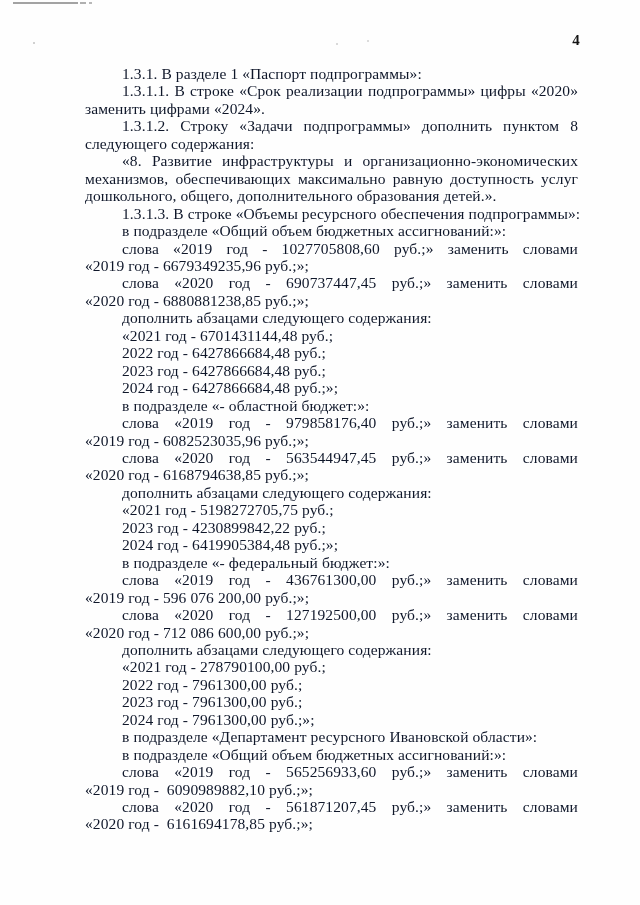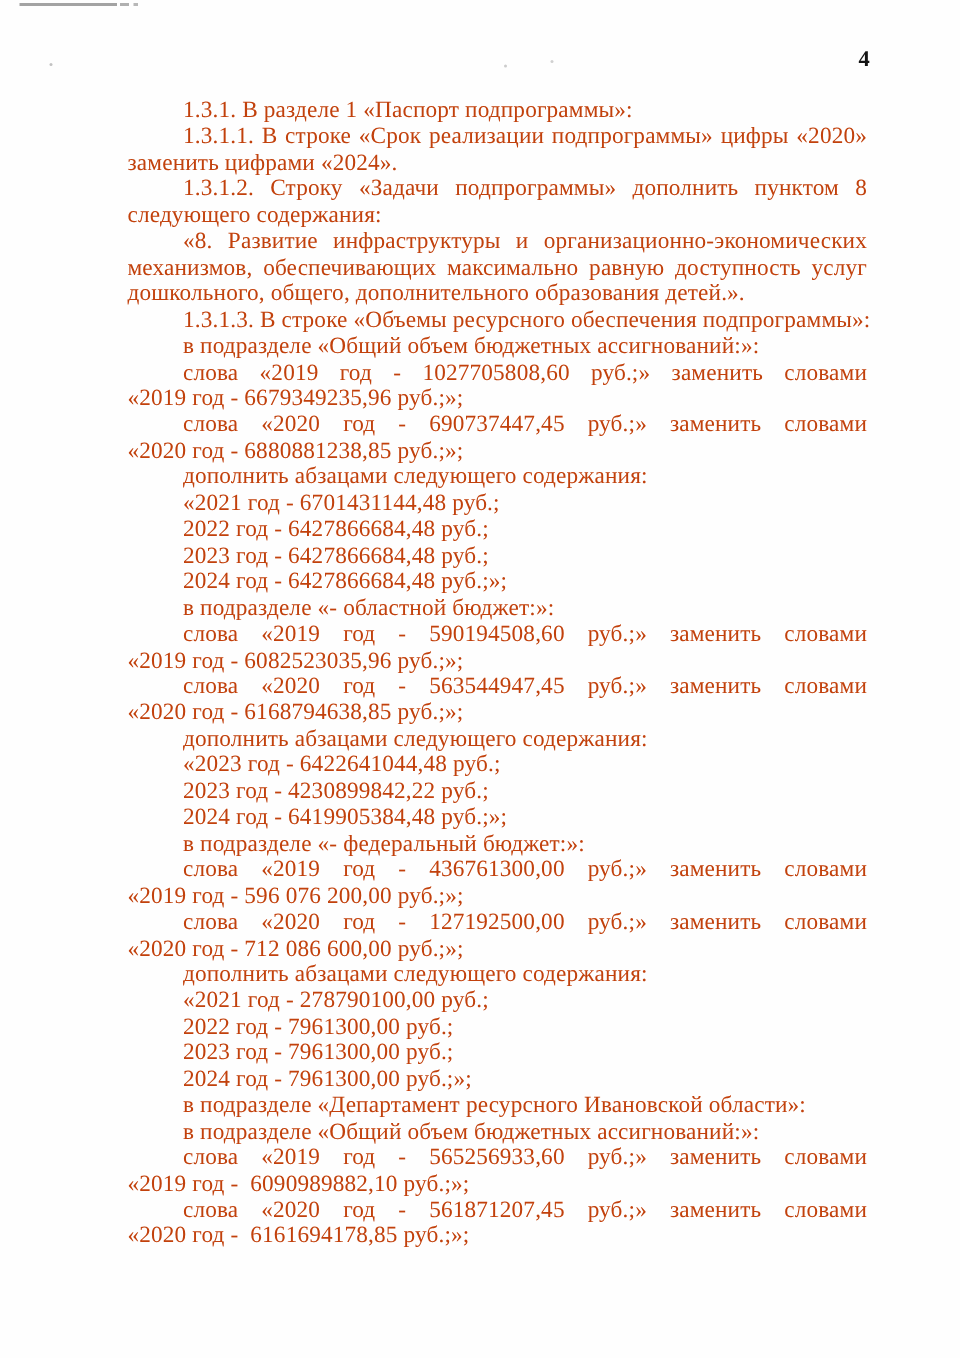--- a/index.html
+++ b/index.html
@@ -52,21 +52,21 @@
     color: #141414;
     text-align: center;
   }
   .doc-body {
     position: absolute;
     left: 85px;
     top: 65px;
     width: 493px;
     font-size: 15.5px;
     line-height: 17.45px;
-    color: #c2410c;
+    color: #0f172a;
     letter-spacing: 0.1px;
   }
   .line {
     white-space: pre;       
     text-align: left;
   }
   .line.indent {
     padding-left: 37px;
   }
   .line.spread {
@@ -102,26 +102,26 @@
       <div class="line indent spread">слова «2019 год - 1027705808,60 руб.;» заменить словами</div>
       <div class="line">«2019 год - 6679349235,96 руб.;»;</div>
       <div class="line indent spread">слова «2020 год - 690737447,45 руб.;» заменить словами</div>
       <div class="line">«2020 год - 6880881238,85 руб.;»;</div>
       <div class="line indent">дополнить абзацами следующего содержания:</div>
       <div class="line indent">«2021 год - 6701431144,48 руб.;</div>
       <div class="line indent">2022 год - 6427866684,48 руб.;</div>
       <div class="line indent">2023 год - 6427866684,48 руб.;</div>
       <div class="line indent">2024 год - 6427866684,48 руб.;»;</div>
       <div class="line indent">в подразделе «- областной бюджет:»:</div>
-      <div class="line indent spread">слова «2019 год - 590194508,60 руб.;» заменить словами</div>
+      <div class="line indent spread">слова «2019 год - 979858176,40 руб.;» заменить словами</div>
       <div class="line">«2019 год - 6082523035,96 руб.;»;</div>
       <div class="line indent spread">слова «2020 год - 563544947,45 руб.;» заменить словами</div>
       <div class="line">«2020 год - 6168794638,85 руб.;»;</div>
       <div class="line indent">дополнить абзацами следующего содержания:</div>
-      <div class="line indent">«2023 год - 6422641044,48 руб.;</div>
+      <div class="line indent">«2021 год - 5198272705,75 руб.;</div>
       <div class="line indent">2023 год - 4230899842,22 руб.;</div>
       <div class="line indent">2024 год - 6419905384,48 руб.;»;</div>
       <div class="line indent">в подразделе «- федеральный бюджет:»:</div>
       <div class="line indent spread">слова «2019 год - 436761300,00 руб.;» заменить словами</div>
       <div class="line">«2019 год - 596 076 200,00 руб.;»;</div>
       <div class="line indent spread">слова «2020 год - 127192500,00 руб.;» заменить словами</div>
       <div class="line">«2020 год - 712 086 600,00 руб.;»;</div>
       <div class="line indent">дополнить абзацами следующего содержания:</div>
       <div class="line indent">«2021 год - 278790100,00 руб.;</div>
       <div class="line indent">2022 год - 7961300,00 руб.;</div>

